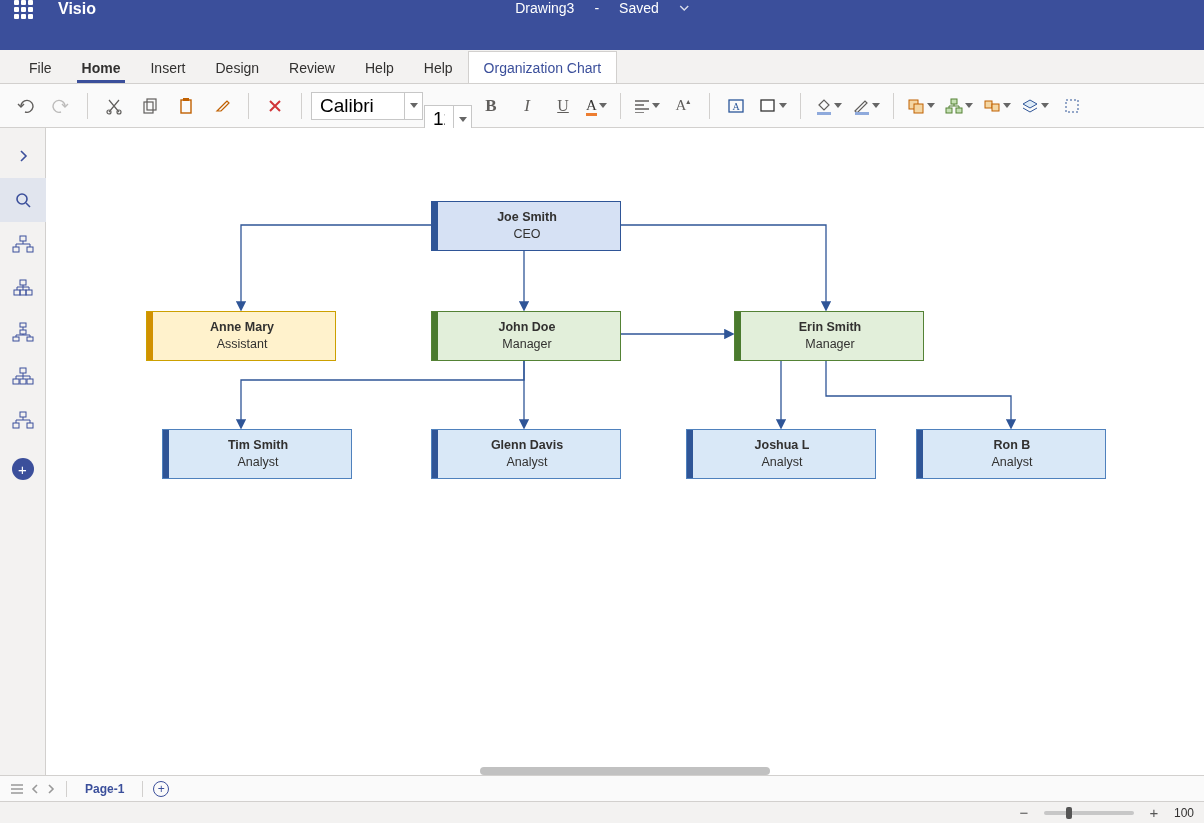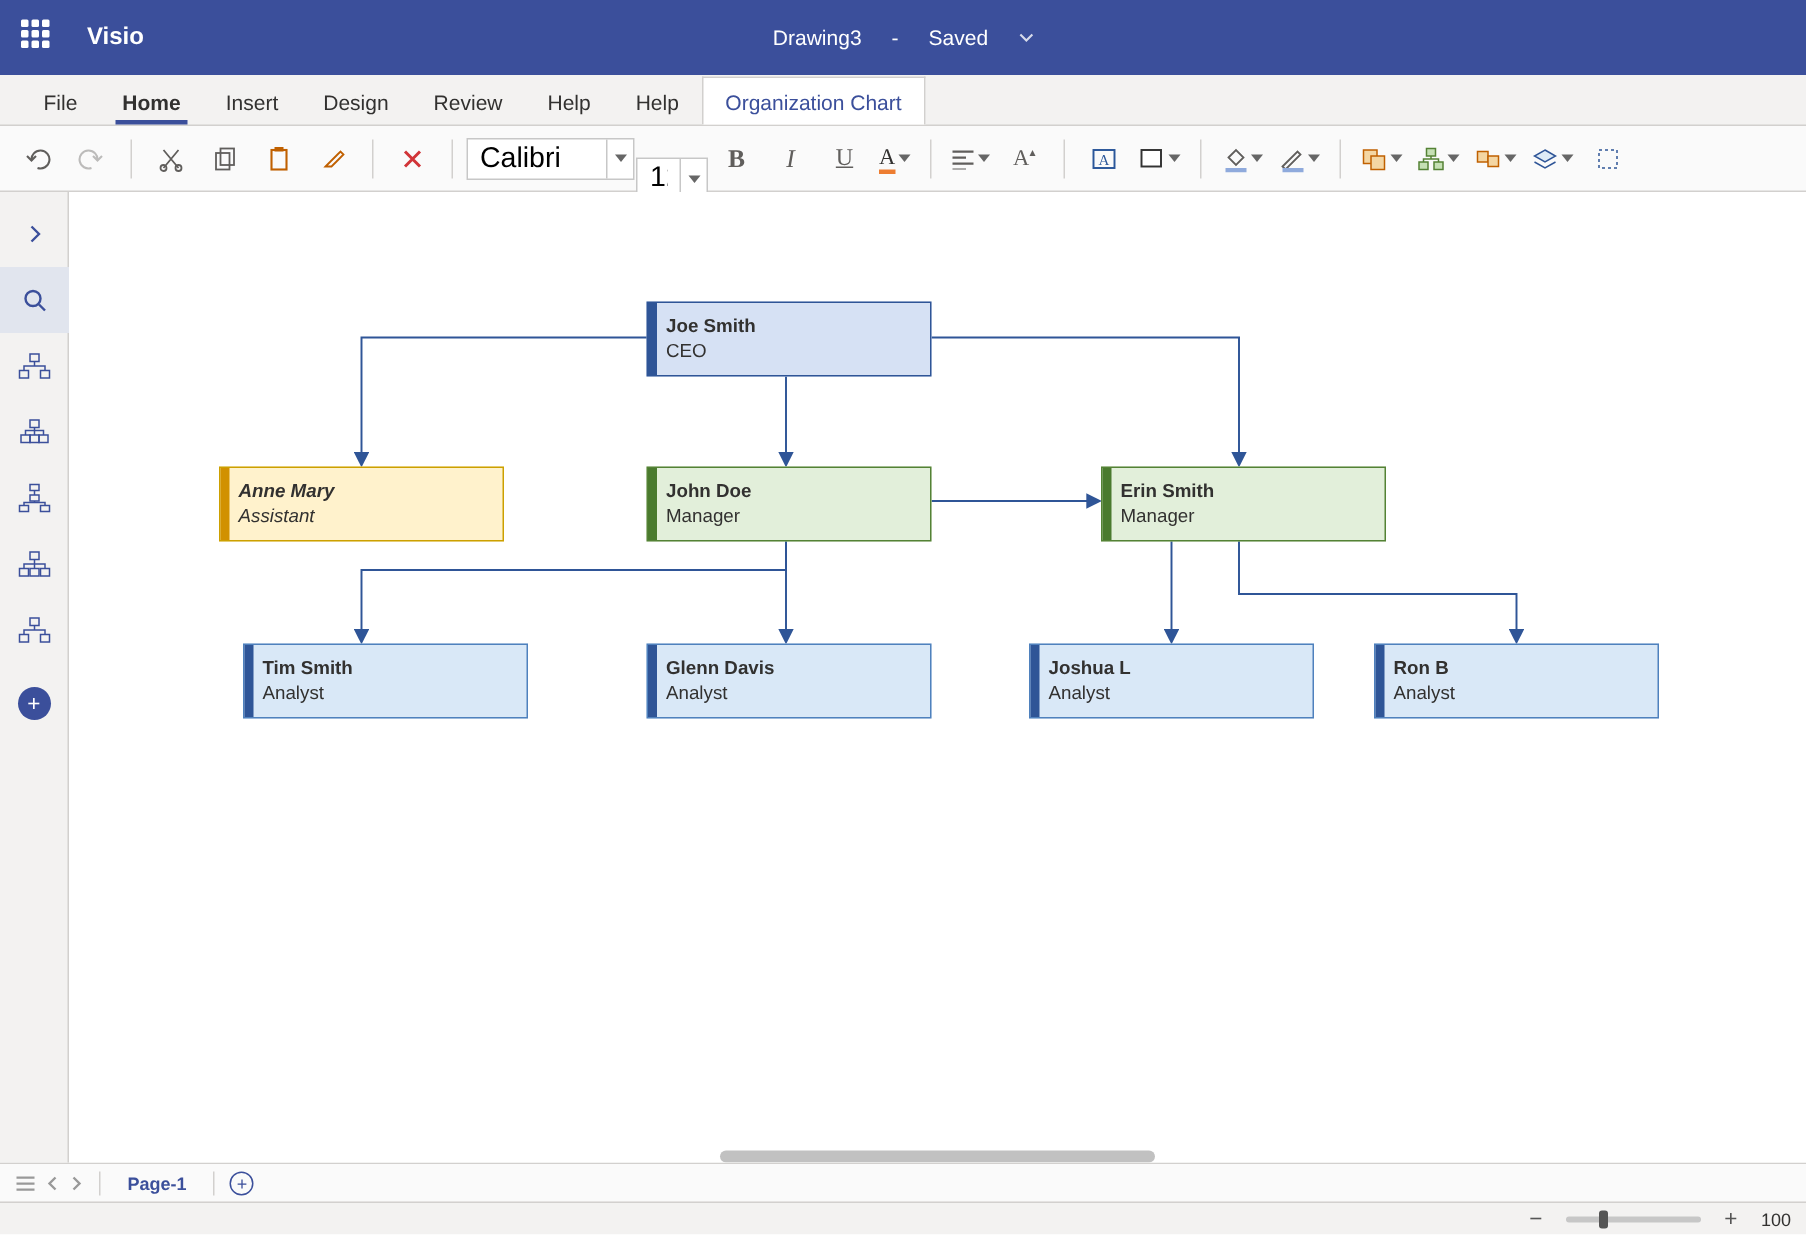--- a/index.html
+++ b/index.html
@@ -16,21 +16,21 @@
     --node-yellow-header:#bf5b00;
     --node-green-fill:#e2efda;
     --node-green-header:#2f6b2f;
     --node-lightblue-fill:#d9e8f7;
     --node-lightblue-header:#2f5597;
   }
   html,body{margin:0;padding:0;font-family:'Segoe UI',Arial,sans-serif;font-size:13px;color:var(--text);background:#fff;overflow:hidden;width:1204px;height:823px;}
   *{box-sizing:border-box;}
 
   
-  .titlebar{background:var(--ms-blue);height:50px;display:flex;align-items:center;color:#fff;position:relative;}
+  .titlebar{background:var(--ms-blue);height:50px;display:flex;color:#fff;position:relative;}
   .waffle{width:24px;height:24px;margin:0 14px;display:grid;grid-template-columns:repeat(3,5px);grid-template-rows:repeat(3,5px);gap:2px;cursor:pointer;}
   .waffle span{background:#fff;border-radius:1px;}
   .app-name{font-size:16px;font-weight:600;margin-left:6px;}
   .doc-title{position:absolute;left:50%;transform:translateX(-50%);display:flex;align-items:center;gap:20px;font-size:14px;}
   .doc-title .chev{opacity:.8;}
 
   
   .ribbon-tabs{background:var(--ribbon-bg);height:34px;display:flex;align-items:flex-end;border-bottom:1px solid var(--border);padding-left:14px;gap:0;}
   .tab{padding:8px 15px 7px;font-size:14px;cursor:pointer;color:var(--text);position:relative;}
   .tab.active{font-weight:600;}
@@ -48,21 +48,21 @@
   .chev-down{width:0;height:0;border-left:4px solid transparent;border-right:4px solid transparent;border-top:5px solid #666;}
   .split{display:flex;align-items:center;gap:2px;cursor:pointer;height:34px;padding:0 4px;border-radius:3px;}
 
   
   .workspace{display:flex;height:calc(100% - 50px - 34px - 44px - 26px - 22px);}
   .side-rail{width:46px;background:#f3f2f1;border-right:1px solid var(--border);display:flex;flex-direction:column;align-items:center;padding-top:6px;}
   .rail-btn{width:46px;height:44px;display:flex;align-items:center;justify-content:center;cursor:pointer;color:var(--accent);}
   .rail-btn.active{background:#e1e5ee;}
   .rail-add{width:22px;height:22px;border-radius:50%;background:var(--accent);color:#fff;display:flex;align-items:center;justify-content:center;font-size:15px;margin-top:16px;cursor:pointer;}
 
-  .canvas-area{flex:1;position:relative;background:#fff;overflow:hidden;}
+  .canvas-area{flex:1;position:relative;background:#fff;overflow:hidden;text-align:center;}
 
   
   .node{position:absolute;border:1px solid #7a7a7a;padding:8px 10px 10px 12px;box-shadow:none;}
   .node .bar{position:absolute;left:0;top:0;bottom:0;width:6px;}
   .node-title{font-weight:700;font-size:12.5px;line-height:1.2;}
   .node-sub{font-size:12.5px;line-height:1.2;margin-top:2px;}
   .ceo{background:var(--node-blue-fill);border-color:#2f5597;}
   .ceo .bar{background:var(--node-blue-header);}
   .assist{background:var(--node-yellow-fill);border-color:#cca000;}
   .assist .bar{background:#d19100;}
@@ -369,21 +369,21 @@
         <path d="M780 232 V268 H965 V299" marker-end="url(#arrow)"></path>
       </g>
     </svg>
 
     <div class="node ceo" style="left:385px;top:73px;width:190px;height:50px;">
       <div class="bar"></div>
       <div class="node-title">Joe Smith</div>
       <div class="node-sub">CEO</div>
     </div>
 
-    <div class="node assist" style="left:100px;top:183px;width:190px;height:50px;font-style:italic;">
+    <div class="node assist" style="left:100px;top:183px;width:190px;height:50px;">
       <div class="bar"></div>
       <div class="node-title">Anne Mary</div>
       <div class="node-sub">Assistant</div>
     </div>
 
     <div class="node mgr" style="left:385px;top:183px;width:190px;height:50px;">
       <div class="bar"></div>
       <div class="node-title">John Doe</div>
       <div class="node-sub">Manager</div>
     </div>

